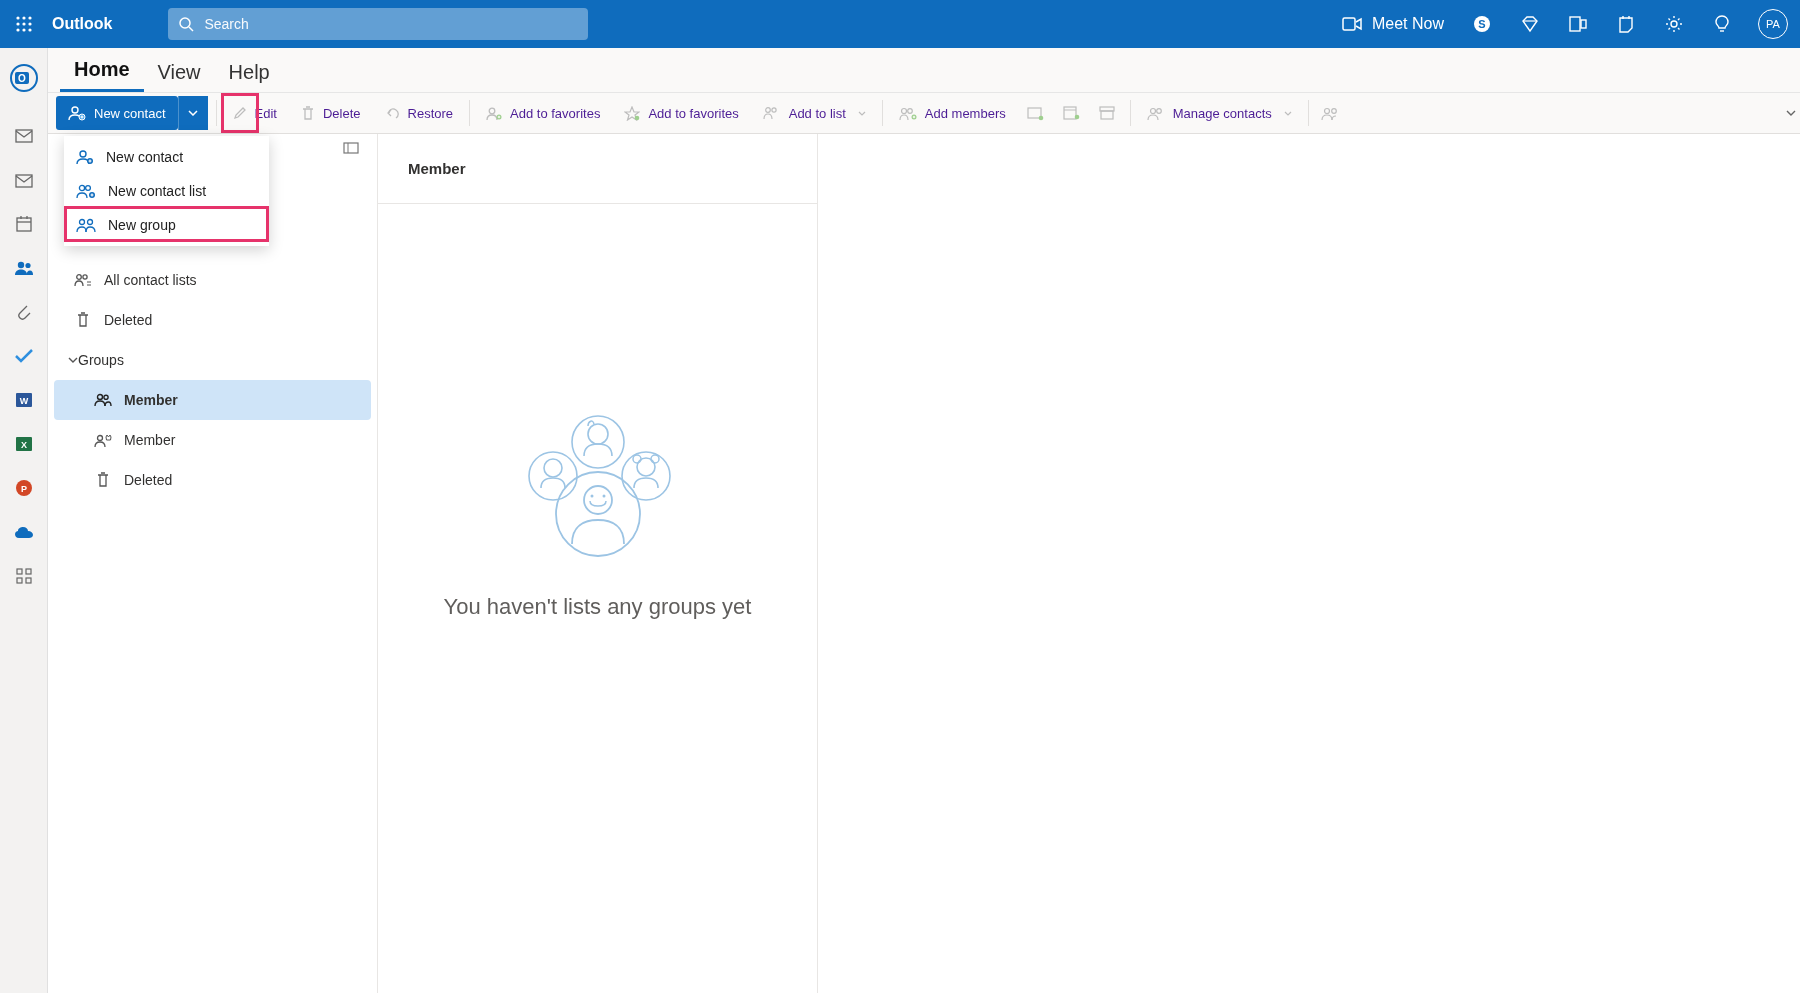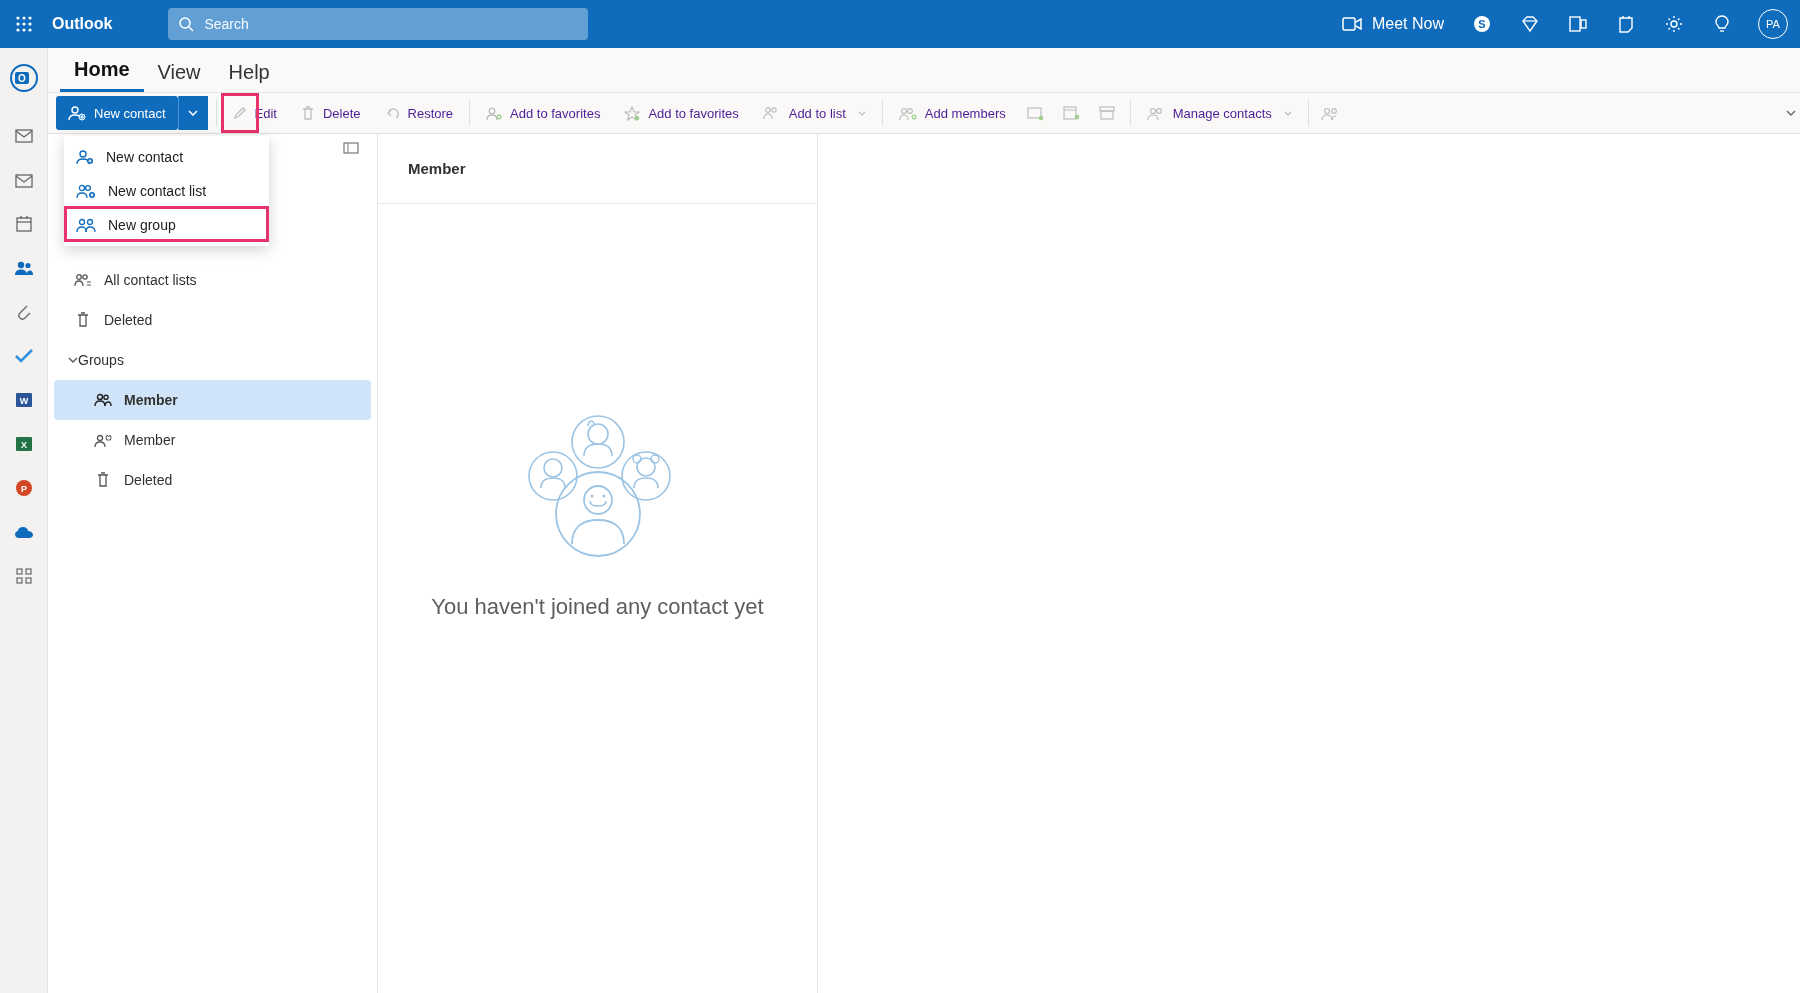--- a/index.html
+++ b/index.html
@@ -530,21 +530,21 @@
               <path d="M76 52 C76 42 83 40 90 40 C97 40 104 42 104 52" stroke="#9cc4e4" stroke-width="1.6"></path>
 
               <circle cx="90" cy="110" r="42" stroke="#9cc4e4" stroke-width="1.8"></circle>
               <circle cx="90" cy="96" r="14" stroke="#9cc4e4" stroke-width="1.8"></circle>
               <path d="M82 97 C82 100 85 102 90 102 C95 102 98 100 98 97" stroke="#9cc4e4" stroke-width="1.5"></path>
               <circle cx="84" cy="92" r="1.5" fill="#9cc4e4"></circle>
                 <circle cx="96" cy="92" r="1.5" fill="#9cc4e4"></circle>
               <path d="M64 140 C64 122 76 116 90 116 C104 116 116 122 116 140" stroke="#9cc4e4" stroke-width="1.8"></path>
             </svg>
           </span>
-          <div class="empty-text">You haven't joined any contact yet</div>
+          <div class="empty-text">You haven't lists any groups yet</div>
         </div>
       </div>
 
       <div class="detail-pane"></div>
 
     </div>
   </div>
 </div>
 
 </body></html>

